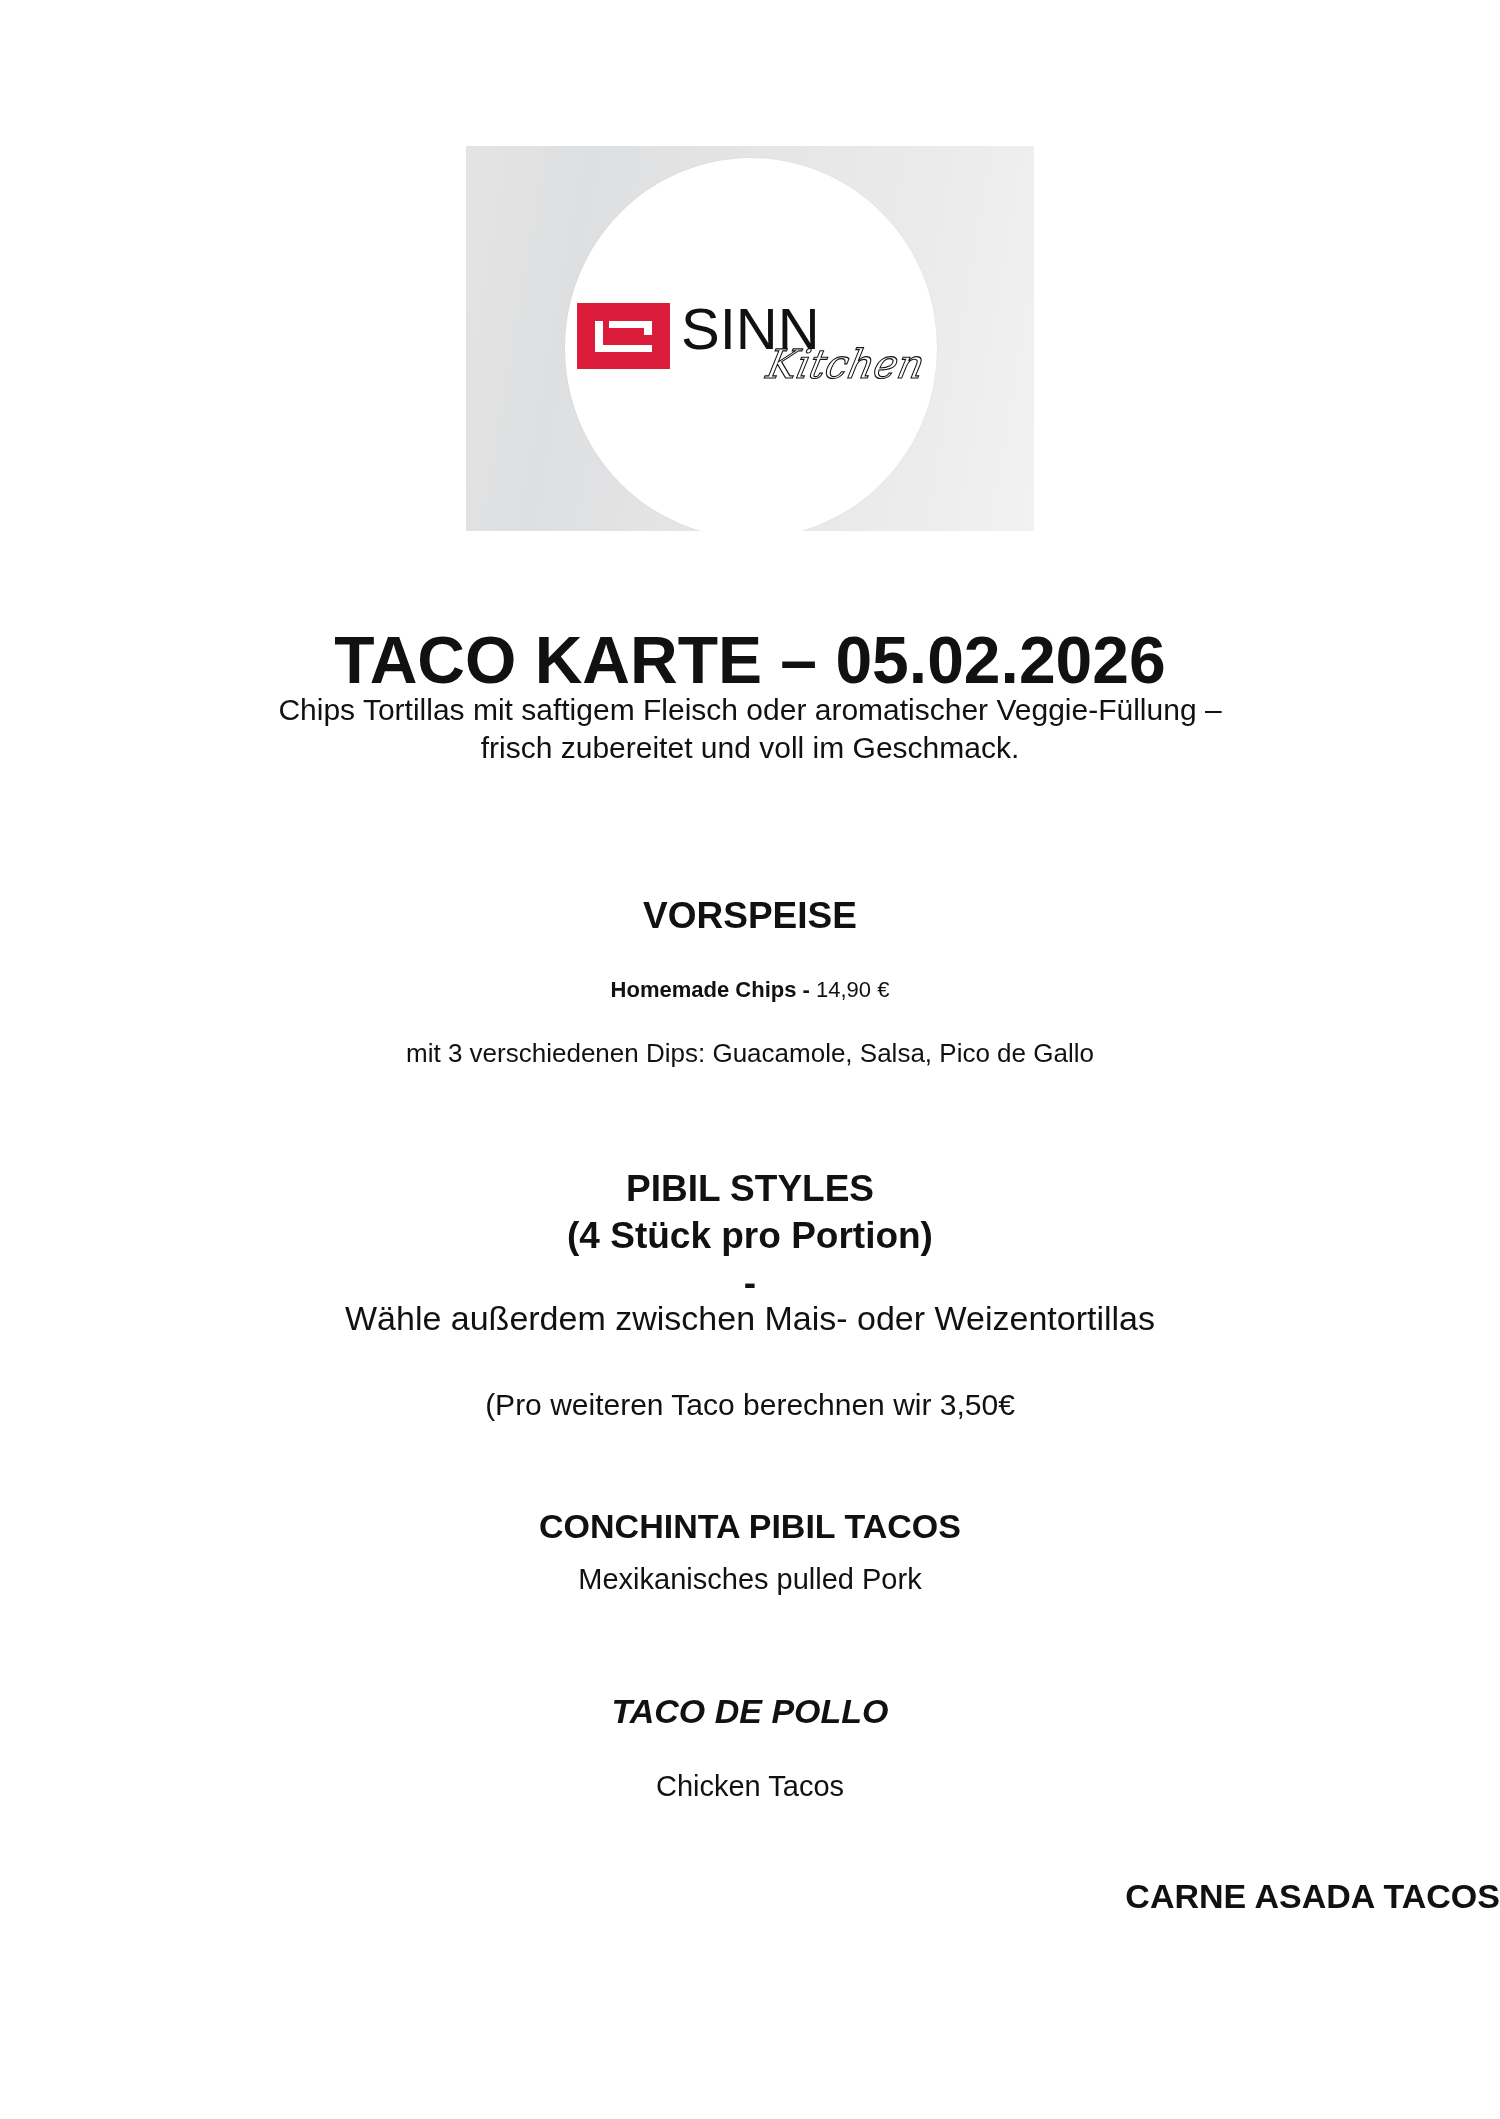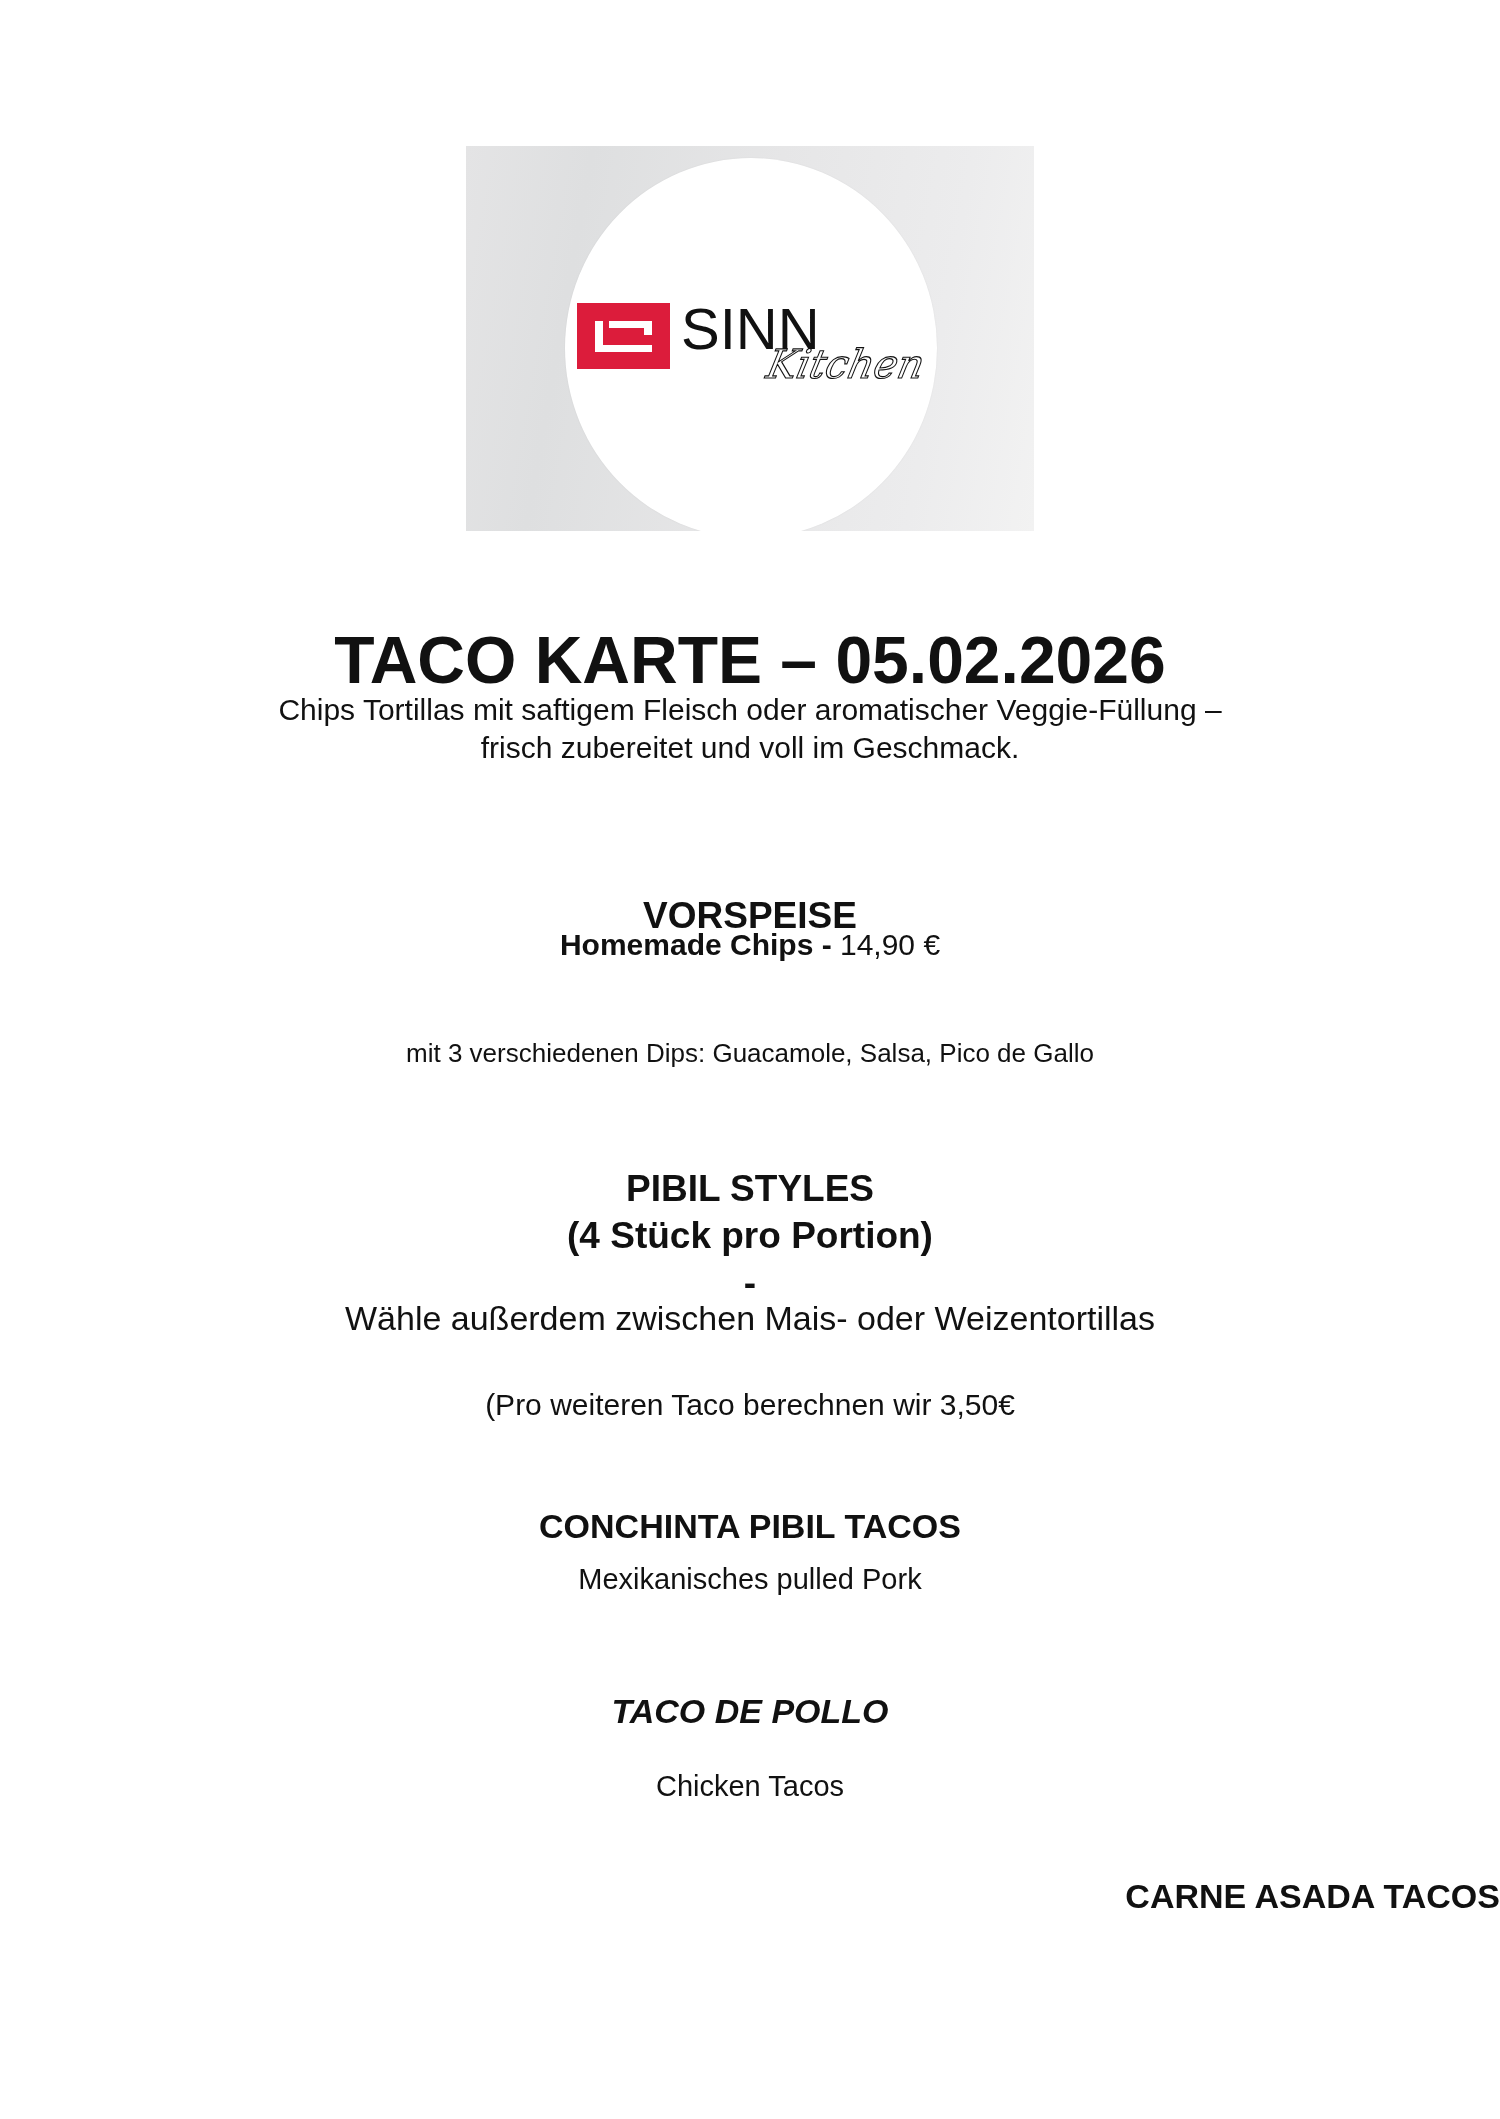--- a/index.html
+++ b/index.html
@@ -17,21 +17,21 @@
   .logo-mark { position: absolute; left: 111px; top: 157px; width: 93px; height: 66px; background: #dc1c3b; }
   .logo-mark .seg { position: absolute; background: #ffffff; }
   .logo-sinn { position: absolute; left: 215px; top: 154px; font-size: 58px; line-height: 58px;
                font-family: "Liberation Sans", sans-serif; font-weight: normal; color: #111111; letter-spacing: 0px; }
   .logo-kitchen { position: absolute; left: 296px; top: 188px; width: 160px; height: 62px; }
 
   .title { top: 630px; font-size: 66px; line-height: 60px; }
   .subtitle { top: 691px; font-size: 30px; line-height: 38px; white-space: normal; }
   .subtitle span { display: block; }
   .section-heading-vorspeise { top: 894px; font-size: 37px; line-height: 44px; }
-  .dish-homemade { top: 924px; font-size: 30px; line-height: 41px; }
+  .dish-homemade { top: 969px; font-size: 22px; line-height: 41px; }
   .dish-desc-small { top: 1038px; font-size: 26px; line-height: 31px; }
   .taco-styles { top: 1165px; font-size: 37px; line-height: 47px; }
   .taco-styles span { display: block; }
   .styles-para { top: 1297px; font-size: 34px; line-height: 42px; }
   .styles-para span { display: block; }
   .styles-note { top: 1387px; font-size: 30px; line-height: 36px; }
   .taco-name { font-size: 34px; line-height: 41px; }
   .taco-desc { font-size: 29px; line-height: 35px; }
   .t1 { top: 1506px; }
   .d1 { top: 1562px; }

